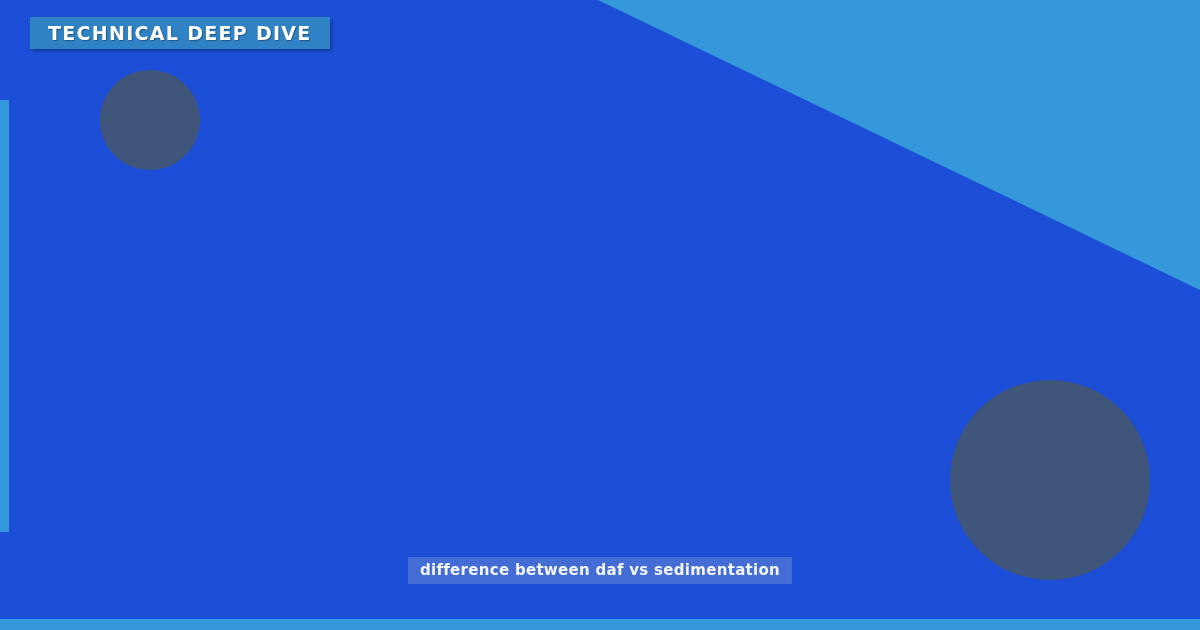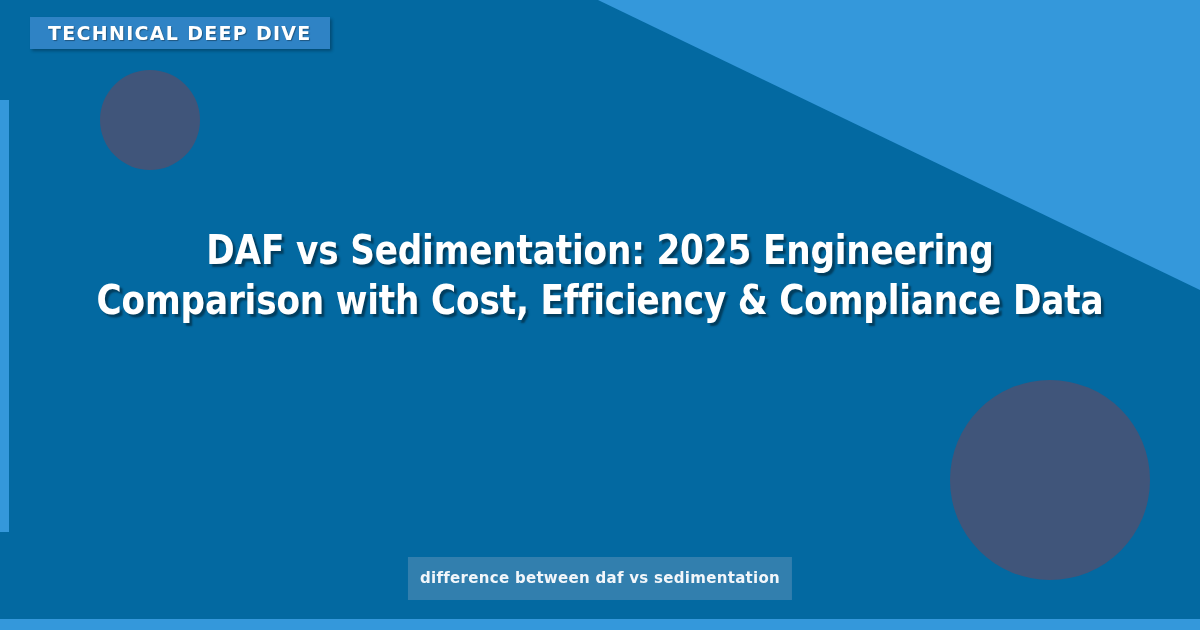--- a/index.html
+++ b/index.html
@@ -5,21 +5,21 @@
   html, body {
     margin: 0;
     padding: 0;
     background: #14253d;
   }
   .canvas {
     position: relative;
     width: 1200px;
     height: 630px;
     overflow: hidden;
-    background: #0369a1;
+    background: #1d4ed8;
     font-family: "DejaVu Sans", sans-serif;
   }
 
   
   .diagonal-wedge {
     position: absolute;
     inset: 0;
     width: 1200px;
     height: 630px;
     pointer-events: none;
@@ -110,21 +110,21 @@
   
   .keyword-tag {
     position: absolute;
     left: 50%;
     transform: translateX(-50%);
     top: 557px;
     height: 25px;
     display: flex;
     align-items: center;
     justify-content: center;
-    padding: 9px 12px;
+    padding: 1px 12px;
     background: rgba(160, 180, 205, 0.30);
   }
   .keyword-tag .keyword-text {
     color: #f2f6fa;
     font-size: 15px;
     font-weight: bold;
     letter-spacing: 0.3px;
     line-height: 1;
     white-space: nowrap;
   }
@@ -156,23 +156,20 @@
 
   <div class="deco-circle top-left-circle"></div>
   <div class="deco-circle bottom-right-circle"></div>
 
   <div class="left-strip"></div>
 
   <div class="category-badge">
     <span class="badge-text">TECHNICAL DEEP DIVE</span>
   </div>
 
-  <div class="title-block">
-    <h1 class="main-title">DAF vs Sedimentation: 2025 Engineering Comparison with Cost, Efficiency &amp; Compliance Data</h1>
-  </div>
 
   <div class="keyword-tag">
     <span class="keyword-text">difference between daf vs sedimentation</span>
   </div>
 
 
   <div class="bottom-bar"></div>
 
 </div>
 

